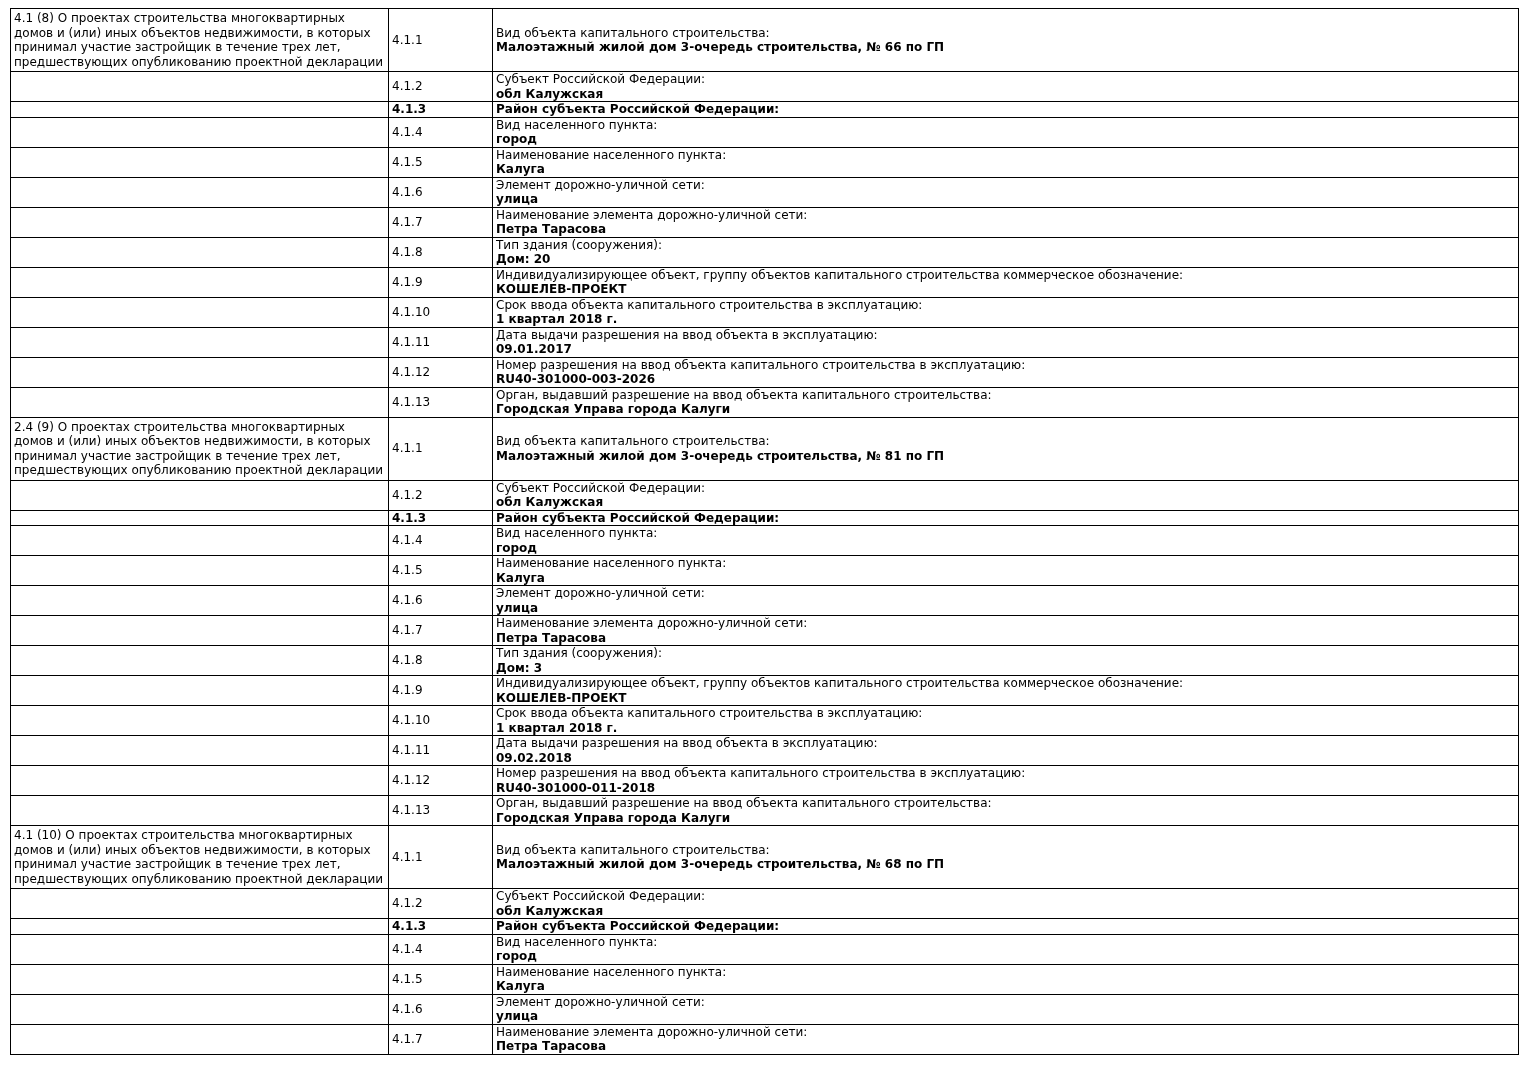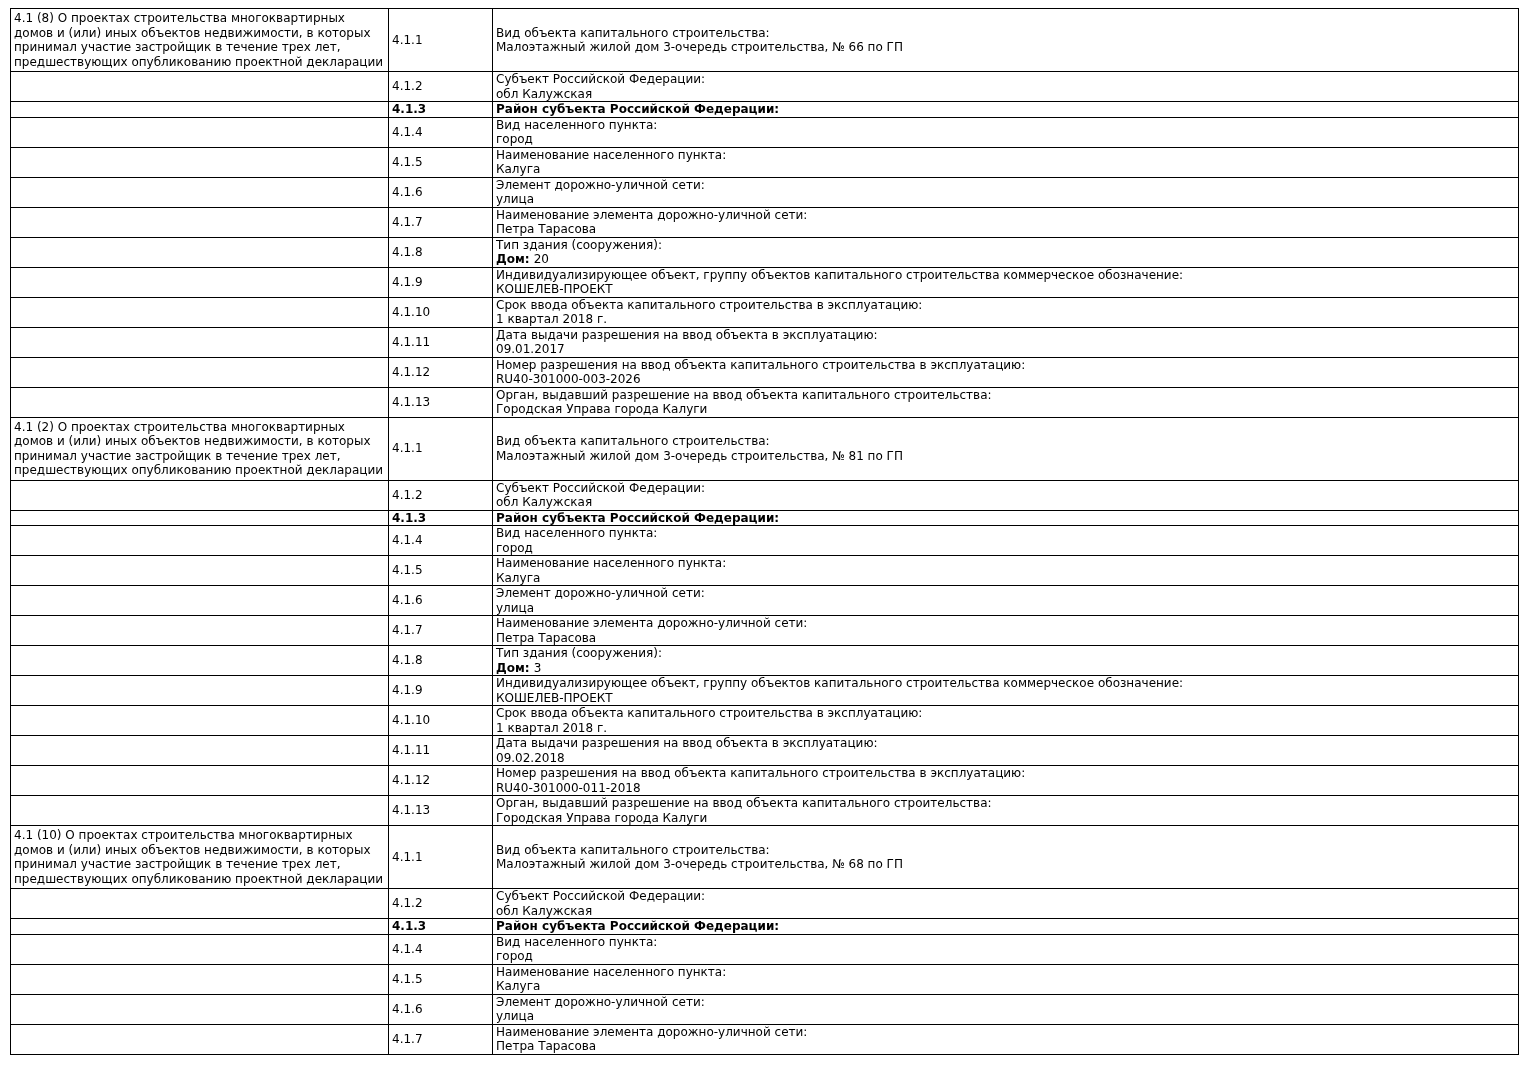--- a/index.html
+++ b/index.html
@@ -28,21 +28,21 @@
   }
   td.c-desc {
     vertical-align: top;
     padding-top: 1px;
     line-height: 15px;
   }
   td.c-num { padding-left: 4px; }
   tr.r-main { height: 63px; }
   tr.r-two  { height: 29px; padding-left: 16px; }
   tr.r-one  { height: 15px; font-weight: bold; }
-  .field-value { font-weight: normal; }
+  .field-value { font-weight: bold; }
   .value-prefix { font-weight: bold; }
 </style>
 </head>
 <body>
 
 <table class="decl">
   <colgroup>
     <col style="width:378px">
     <col style="width:104px">
     <col style="width:1026px">
@@ -148,21 +148,21 @@
       <tr class="r-two">
         <td class="c-desc"></td>
         <td class="c-num"><span>4.1.13</span></td>
         <td class="c-content">
           <div class="field-label">Орган, выдавший разрешение на ввод объекта капитального строительства:</div>
           <div class="value-line"><span class="field-value">Городская Управа города Калуги</span></div>
         </td>
       </tr>
       <tr class="r-main">
         <td class="c-desc">
-          <div>4.1 (2) О проектах строительства многоквартирных домов и (или) иных объектов недвижимости, в которых принимал участие застройщик в течение трех лет, предшествующих опубликованию проектной декларации</div>
+          <div>2.4 (9) О проектах строительства многоквартирных домов и (или) иных объектов недвижимости, в которых принимал участие застройщик в течение трех лет, предшествующих опубликованию проектной декларации</div>
         </td>
         <td class="c-num"><span>4.1.1</span></td>
         <td class="c-content">
           <div class="field-label">Вид объекта капитального строительства:</div>
           <div class="value-line"><span class="field-value">Малоэтажный жилой дом 3-очередь строительства, № 81 по ГП</span></div>
         </td>
       </tr>
       <tr class="r-two">
         <td class="c-desc"></td>
         <td class="c-num"><span>4.1.2</span></td>

